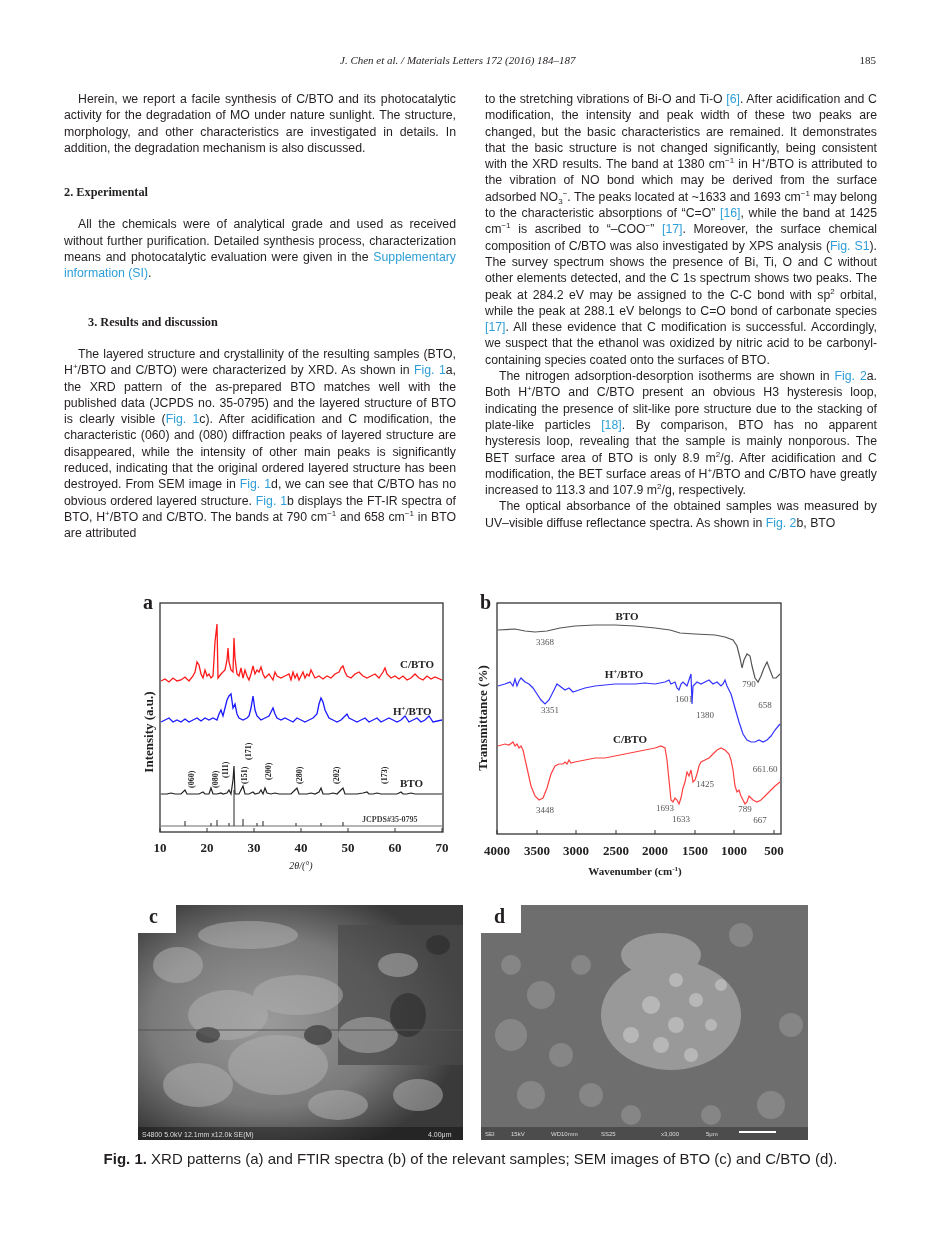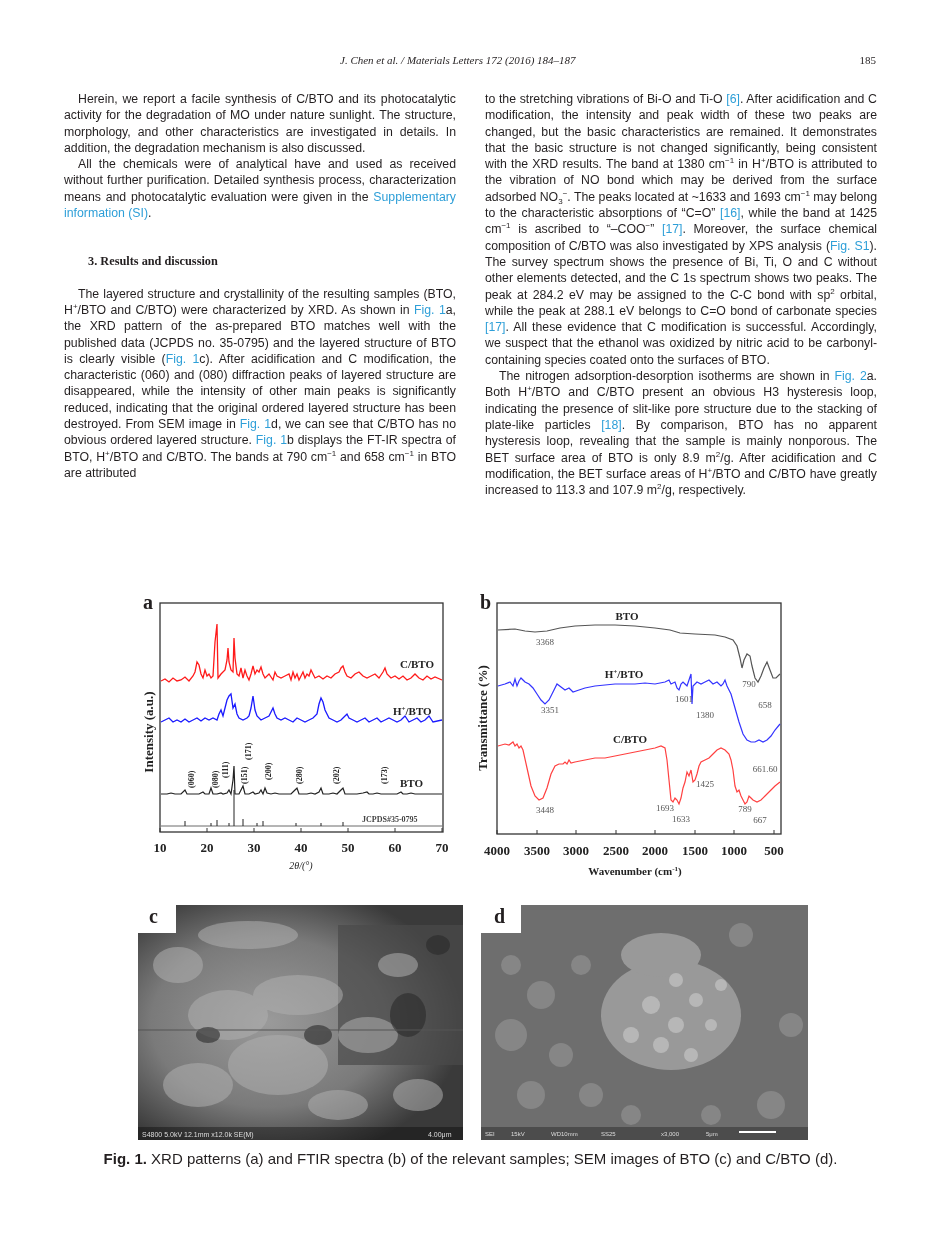--- a/index.html
+++ b/index.html
@@ -28,31 +28,33 @@
 <body>
 
 <div class="runhead">
   <span class="center">J. Chen et al. / Materials Letters 172 (2016) 184–187</span>
   <span class="pageno">185</span>
 </div>
 
 <div class="col col-left">
   <p>Herein, we report a facile synthesis of C/BTO and its photocatalytic activity for the degradation of MO under nature sunlight. The structure, morphology, and other characteristics are investigated in details. In addition, the degradation mechanism is also discussed.</p>
 
-  <p><span>All the chemicals were of analytical have and used as received without further purification. Detailed synthesis process, characterization means and photocatalytic evaluation were given in the </span><a class="link">Supplementary information (SI)</a><span>.</span></p>
+  <h2 class="sec-exp">2.  Experimental</h2>
+  <p><span>All the chemicals were of analytical grade and used as received without further purification. Detailed synthesis process, characterization means and photocatalytic evaluation were given in the </span><a class="link">Supplementary information (SI)</a><span>.</span></p>
 
   <h2 class="sec-res">3.  Results and discussion</h2>
   <p><span>The layered structure and crystallinity of the resulting samples (BTO, H</span><sup>+</sup><span>/BTO and C/BTO) were characterized by XRD. As shown in </span><a class="link">Fig. 1</a><span>a, the XRD pattern of the as-prepared BTO matches well with the published data (JCPDS no. 35-0795) and the layered structure of BTO is clearly visible (</span><a class="link">Fig. 1</a><span>c). After acidification and C modification, the characteristic (060) and (080) diffraction peaks of layered structure are disappeared, while the intensity of other main peaks is significantly reduced, indicating that the original ordered layered structure has been destroyed. From SEM image in </span><a class="link">Fig. 1</a><span>d, we can see that C/BTO has no obvious ordered layered structure. </span><a class="link">Fig. 1</a><span>b displays the FT-IR spectra of BTO, H</span><sup>+</sup><span>/BTO and C/BTO. The bands at 790 cm</span><sup>−1</sup><span> and 658 cm</span><sup>−1</sup><span> in BTO are attributed</span></p>
 </div>
 
 <div class="col col-right">
   <p style="text-indent:0"><span>to the stretching vibrations of Bi-O and Ti-O </span><a class="ref">[6]</a><span>. After acidification and C modification, the intensity and peak width of these two peaks are changed, but the basic characteristics are remained. It demonstrates that the basic structure is not changed significantly, being consistent with the XRD results. The band at 1380 cm</span><sup>−1</sup><span> in H</span><sup>+</sup><span>/BTO is attributed to the vibration of NO bond which may be derived from the surface adsorbed NO</span><sub>3</sub><sup>−</sup><span>. The peaks located at ~1633 and 1693 cm</span><sup>−1</sup><span> may belong to the characteristic absorptions of “C=O” </span><a class="ref">[16]</a><span>, while the band at 1425 cm</span><sup>−1</sup><span> is ascribed to “–COO</span><sup>−</sup><span>” </span><a class="ref">[17]</a><span>. Moreover, the surface chemical composition of C/BTO was also investigated by XPS analysis (</span><a class="ref">Fig. S1</a><span>). The survey spectrum shows the presence of Bi, Ti, O and C without other elements detected, and the C 1s spectrum shows two peaks. The peak at 284.2 eV may be assigned to the C-C bond with sp</span><sup>2</sup><span> orbital, while the peak at 288.1 eV belongs to C=O bond of carbonate species </span><a class="ref">[17]</a><span>. All these evidence that C modification is successful. Accordingly, we suspect that the ethanol was oxidized by nitric acid to be carbonyl-containing species coated onto the surfaces of BTO.</span></p>
 
   <p><span>The nitrogen adsorption-desorption isotherms are shown in </span><a class="link">Fig. 2</a><span>a. Both H</span><sup>+</sup><span>/BTO and C/BTO present an obvious H3 hysteresis loop, indicating the presence of slit-like pore structure due to the stacking of plate-like particles </span><a class="ref">[18]</a><span>. By comparison, BTO has no apparent hysteresis loop, revealing that the sample is mainly nonporous. The BET surface area of BTO is only 8.9 m</span><sup>2</sup><span>/g. After acidification and C modification, the BET surface areas of H</span><sup>+</sup><span>/BTO and C/BTO have greatly increased to 113.3 and 107.9 m</span><sup>2</sup><span>/g, respectively.</span></p>
 
+  <p><span>The optical absorbance of the obtained samples was measured by UV–visible diffuse reflectance spectra. As shown in </span><a class="link">Fig. 2</a><span>b, BTO</span></p>
 </div>
 
 <div>
 
   <span class="panel-label" style="left:143px;top:591px;">a</span>
   <div class="chart" style="left:135px;top:590px;">
     <svg width="330" height="295" viewBox="0 0 330 295" font-family="Liberation Serif, serif">
       <rect x="25" y="13" width="283" height="229" fill="none" stroke="#333" stroke-width="1.3"></rect>
 
       <polyline fill="none" stroke="#ff1a1a" stroke-width="1.3" points="

